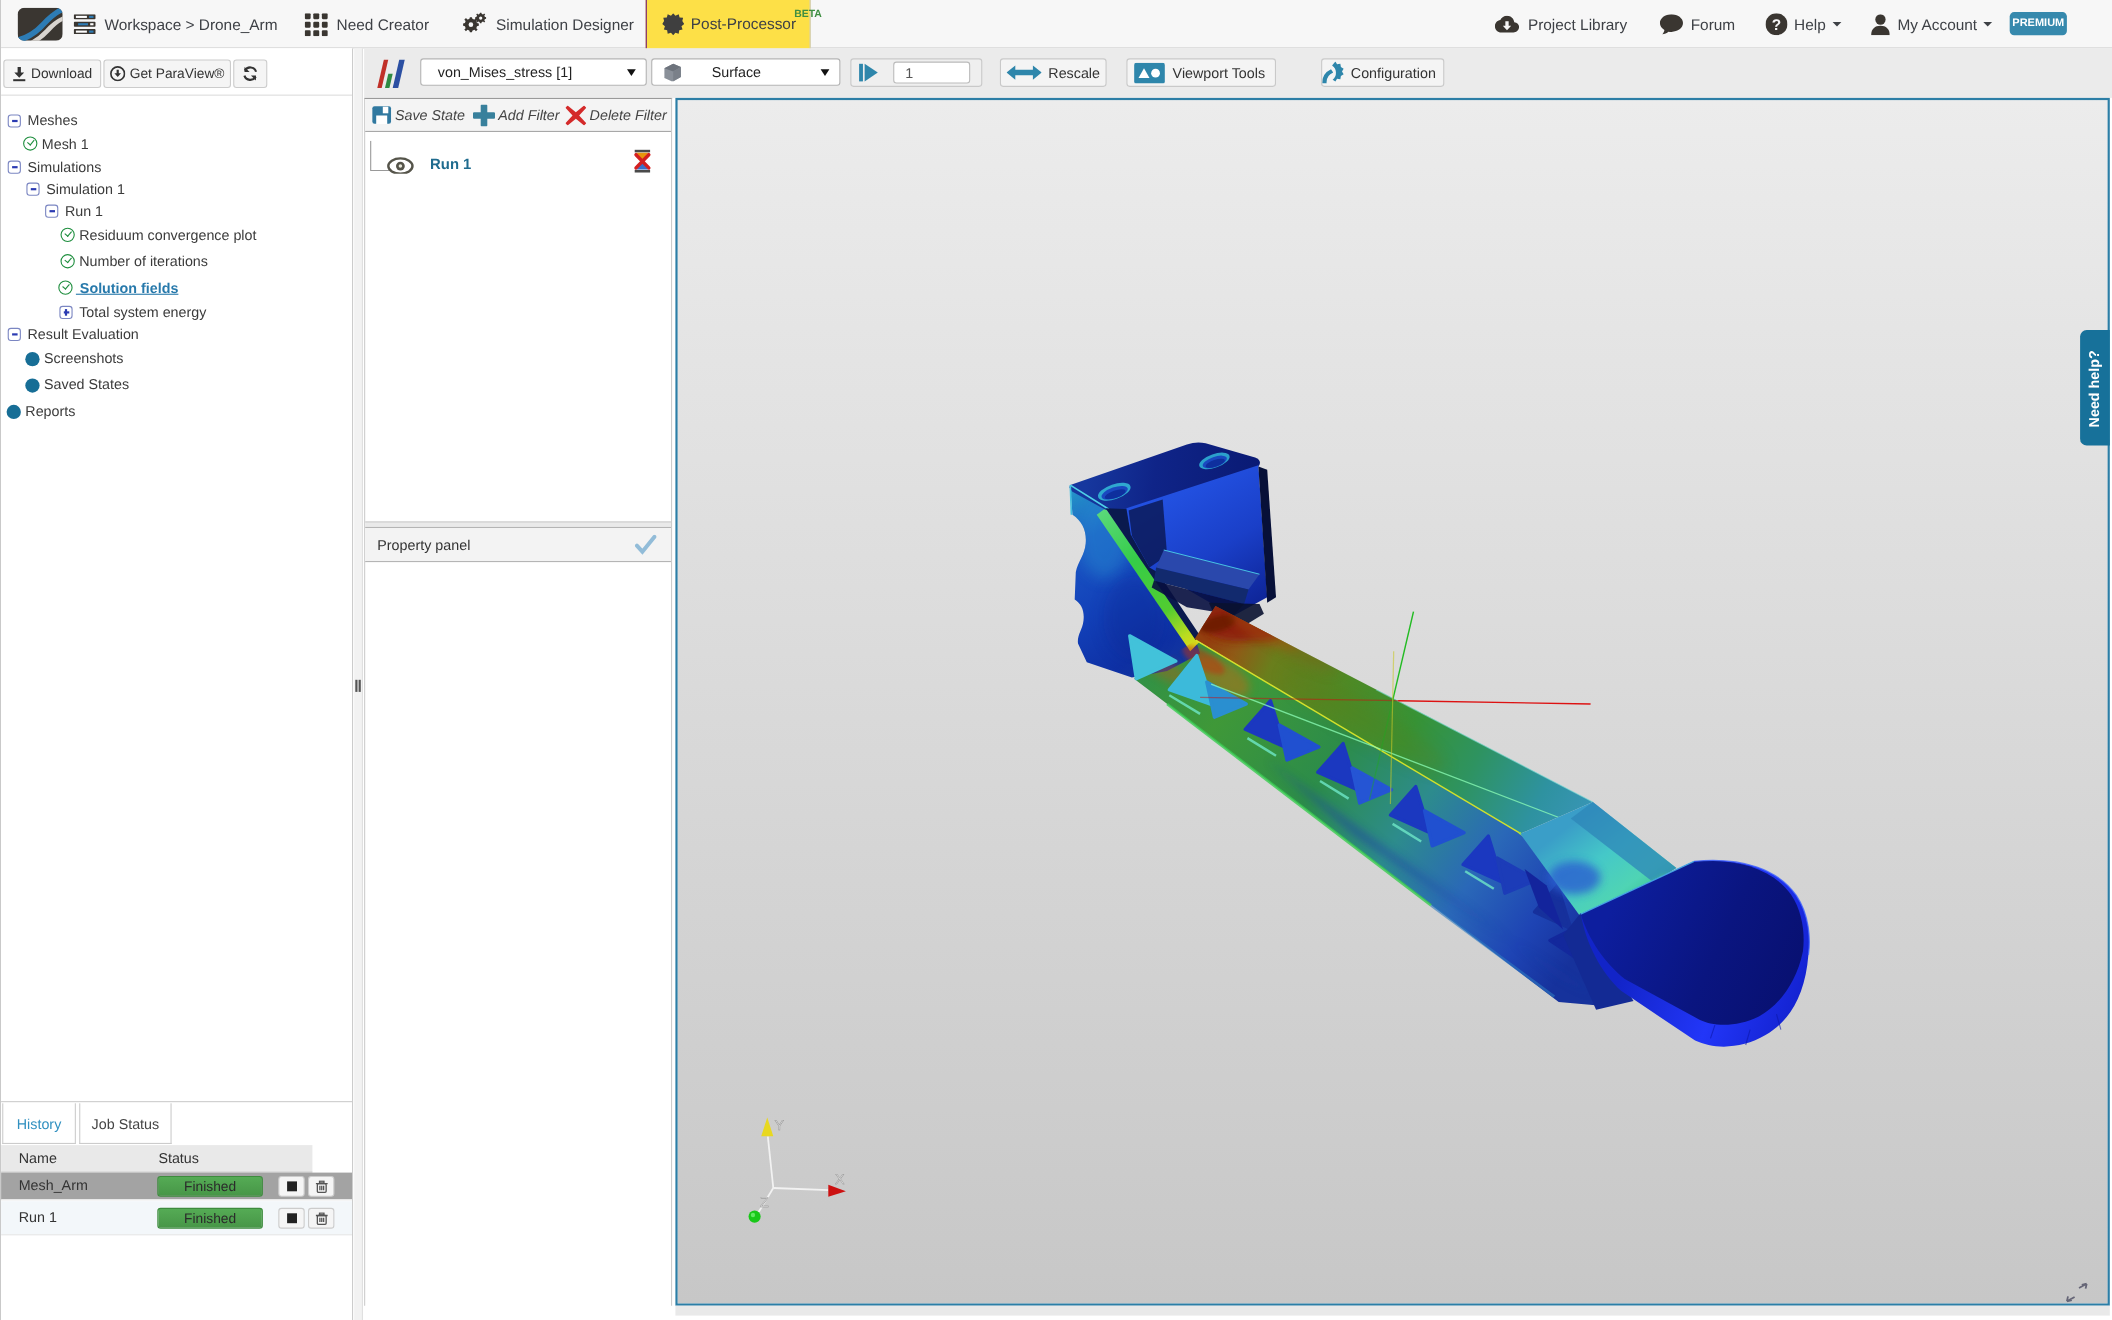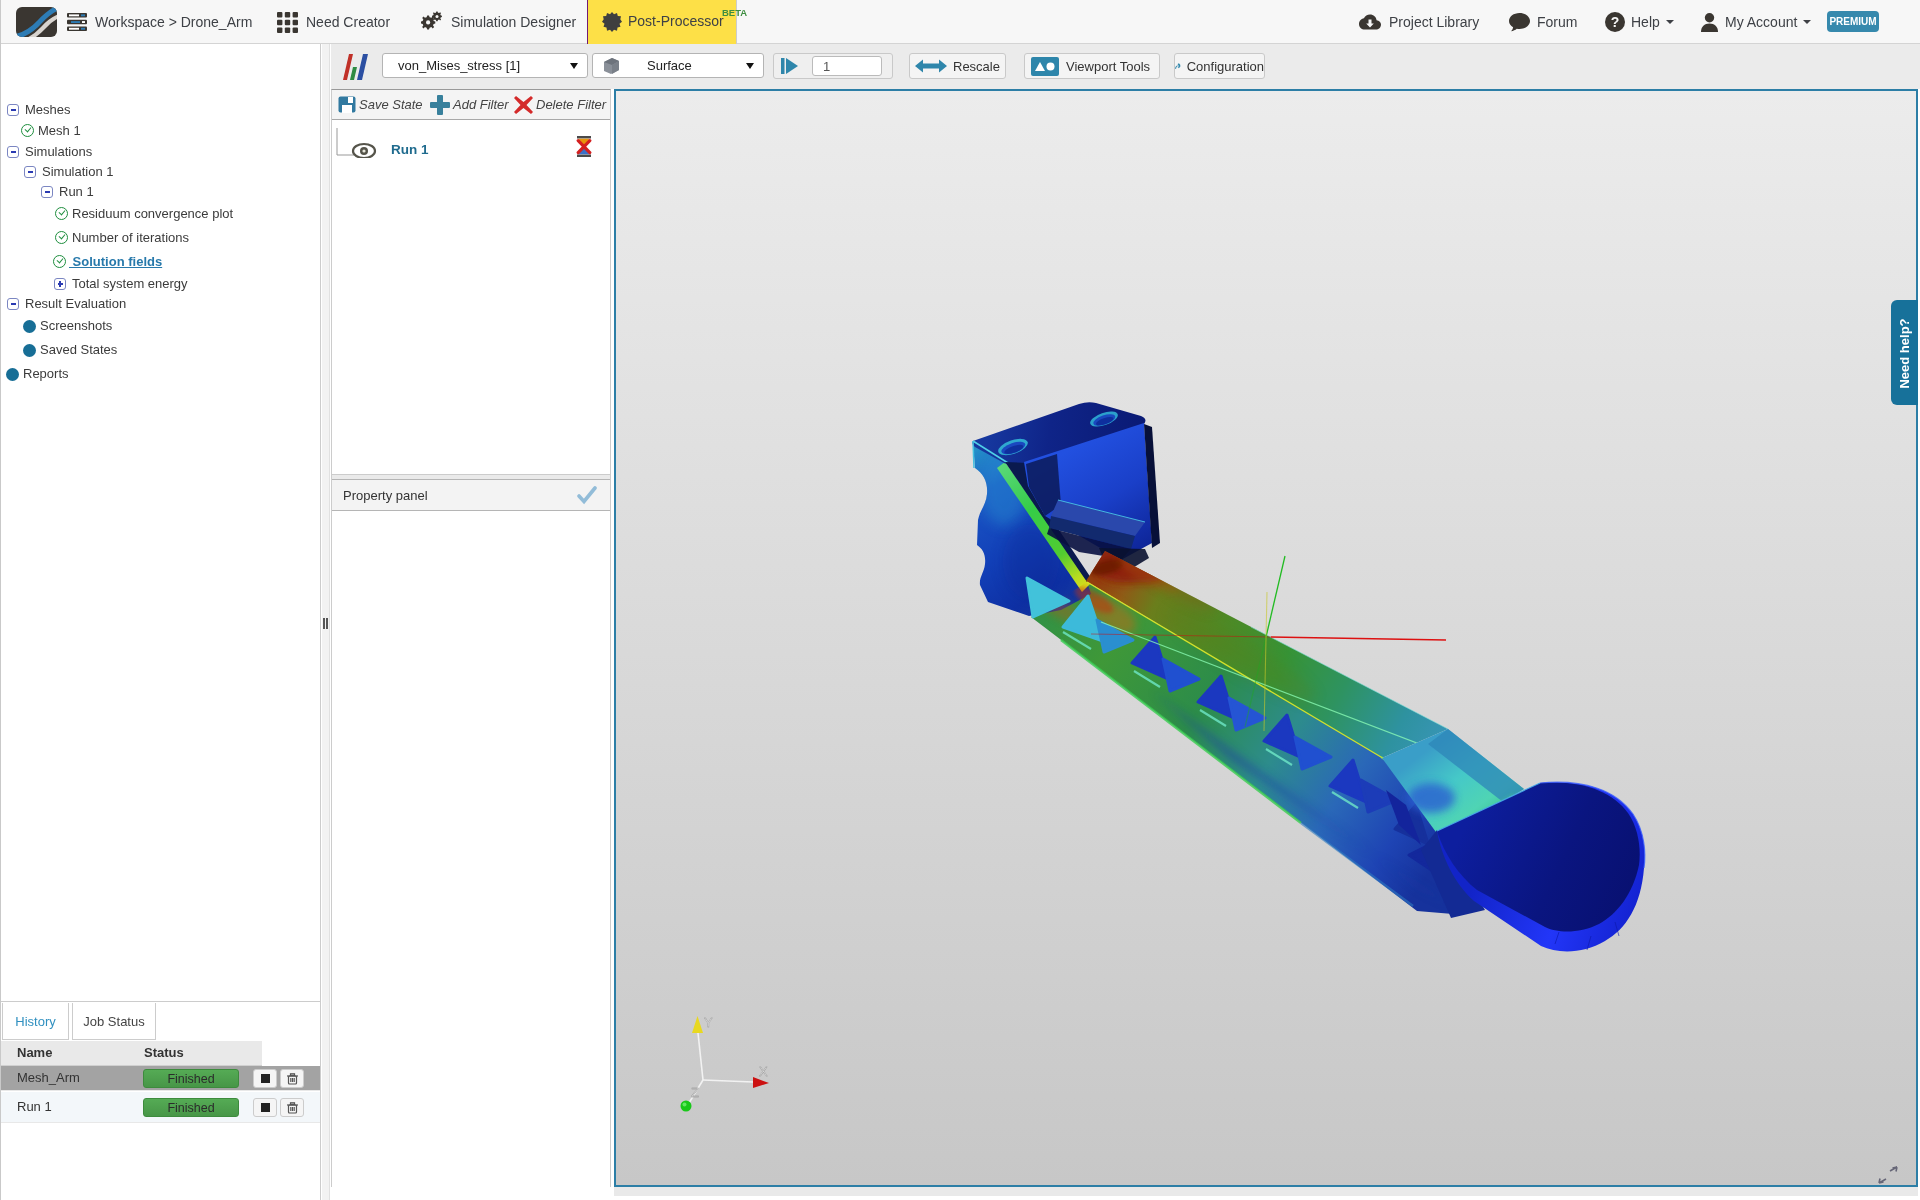--- a/index.html
+++ b/index.html
@@ -43,22 +43,22 @@
 
 
 .chk { position:absolute; width:13px; height:13px; border-radius:50%; background:#fff; border:1.8px solid #1e8e3e; top:3px; box-sizing:border-box; }
 .chk:after { content:""; position:absolute; left:2.6px; top:2px; width:4.6px; height:2.8px;
   border-left:1.8px solid #1e8e3e; border-bottom:1.8px solid #1e8e3e; transform:rotate(-50deg); }
 
 
 #histpanel { position:absolute; left:0; top:957px; width:319px; height:199px; border-top:1px solid #ccc; background:#fff;padding-left:32px;}
 .htab { position:absolute; top:1px; height:37px; background:#fff; border:1px solid #ccc; border-top:none;
   font-size:13px; display:flex; align-items:center; justify-content:center; }
-#hheader { position:absolute; left:0; top:39px; width:261px; height:25px; background:#e9e9e9;
-  border-bottom:1px solid #d0d0d0; font-weight:bold; font-size:13px; color:#333; }
+#hheader { position:absolute; left:0; top:39px; width:283px; height:25px; background:#e9e9e9;
+  border-bottom:1px solid #d0d0d0; font-weight:normal; font-size:13px; color:#333; }
 .hrow { position:absolute; left:0; width:319px; height:25px; font-size:13px; color:#333; }
 .finbtn { position:absolute; left:142px; top:3px; width:96px; height:19px; border-radius:3px;
   background:linear-gradient(#55ab55,#479647); border:1px solid #3d8b3d; color:#2b2b2b;
   font-size:12.5px; display:flex; align-items:center; justify-content:center; }
 .sqbtn { position:absolute; top:3px; width:24px; height:19px; background:#f5f5f5;
   border:1px solid #ccc; border-radius:3px; display:flex; align-items:center; justify-content:center; }
 
 
 #splitter { position:absolute; left:321px; top:44px; width:8px; height:1156px; background:#f2f2f2;
   border-right:1px solid #e0e0e0; }
@@ -193,20 +193,42 @@
         <circle cx="8.5" cy="4.7" r="4.7"></circle>
         <path d="M0,19 C0,13.5 3.5,10.5 8.5,10.5 C13.5,10.5 17,13.5 17,19 Z"></path>
       </svg>
       <span>My Account</span>
         <span class="caret"></span>
     </div>
     <div id="premium">PREMIUM</div>
   </div>
 
   <div id="sidebar">
+    <div id="sbtoolbar">
+      <div class="sbtn" style="left:2px;width:89px">
+        <svg width="13" height="13" viewBox="0 0 13 13" style="margin-right:4px" fill="#333">
+          <path d="M5,0 h3 v5 h3 l-4.5,4.7 L2,5 h3 Z"></path>
+            <rect x="1" y="11" width="11" height="2"></rect>
+        </svg>Download</div>
+      <div class="sbtn" style="left:93px;width:116px">
+        <svg width="14" height="14" viewBox="0 0 14 14" style="margin-right:4px">
+          <circle cx="7" cy="7" r="6.2" fill="none" stroke="#333" stroke-width="1.5"></circle>
+          <path d="M6,3.5 h2 v3 h2 L7,10 L4,6.5 h2 Z" fill="#333"></path>
+        </svg>Get ParaView®</div>
+      <div class="sbtn" style="left:211px;width:31px">
+        <svg width="15" height="14" viewBox="0 0 15 14">
+          <g fill="none" stroke="#333" stroke-width="2">
+            <path d="M12.8,5.2 A5.6,5.6 0 0 0 2.6,4.2"></path>
+            <path d="M2.2,8.8 A5.6,5.6 0 0 0 12.4,9.8"></path>
+          </g>
+          <path d="M2.3,0.8 L2.3,5.4 L6.9,5.4 Z" fill="#333"></path>
+          <path d="M12.7,13.2 L12.7,8.6 L8.1,8.6 Z" fill="#333"></path>
+        </svg>
+        </div>
+    </div>
 
     <div class="trow" style="top:56px">
         <span class="pmbox" style="left:6px"></span>
         <span class="lbl" style="left:24px">Meshes</span>
       </div>
     <div class="trow" style="top:77px">
         <span class="chk" style="left:20px"></span>
         <span class="lbl" style="left:37px">Mesh 1</span>
       </div>
     <div class="trow" style="top:98px">
@@ -341,21 +363,21 @@
       <span style="margin-left:6px">Rescale</span>
     </div>
     <div class="tbtn" style="left:693px;width:136px">
       <svg width="28" height="19" viewBox="0 0 28 19" style="margin-left:6px">
         <rect width="28" height="19" rx="2" fill="#2e86ab"></rect>
         <path d="M4,14 L9,5 L14,14 Z" fill="#fff"></path>
         <circle cx="19.5" cy="9.5" r="4" fill="#fff"></circle>
       </svg>
       <span style="margin-left:7px">Viewport Tools</span>
     </div>
-    <div class="tbtn" style="left:843px;width:91px">
+    <div class="tbtn" style="left:870px;width:112px">
       <svg width="20" height="20" viewBox="0 0 20 20">
         <path fill="#2e86ab" d="M12,0 l1.5,2.5 3-0.5 0.5,3 2.5,1.5 -1.5,2.5 1.5,2.5 -2.5,1.5 -0.5,3 -3-0.5 -1.5,2.5 -2.5-1.5 a8,8 0 0 0 3-6.5 a8,8 0 0 0 -3.5-6.5 Z"></path>
         <path fill="#2e86ab" d="M0,20 A14,14 0 0 1 8,7 L10,10 A10,10 0 0 0 4,20 Z"></path>
       </svg>
       <span style="margin-left:6px">Configuration</span>
     </div>
   </div>
 
   <div id="filterpanel">
     <div id="fptoolbar">

